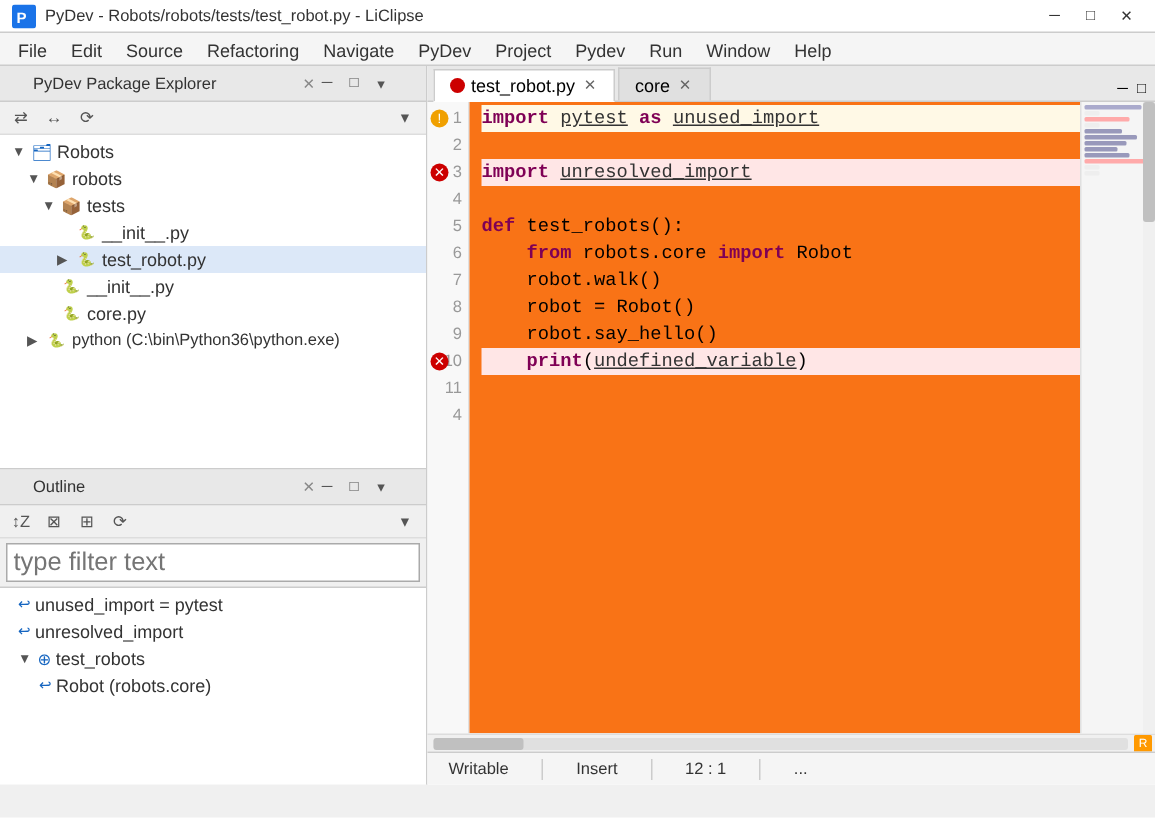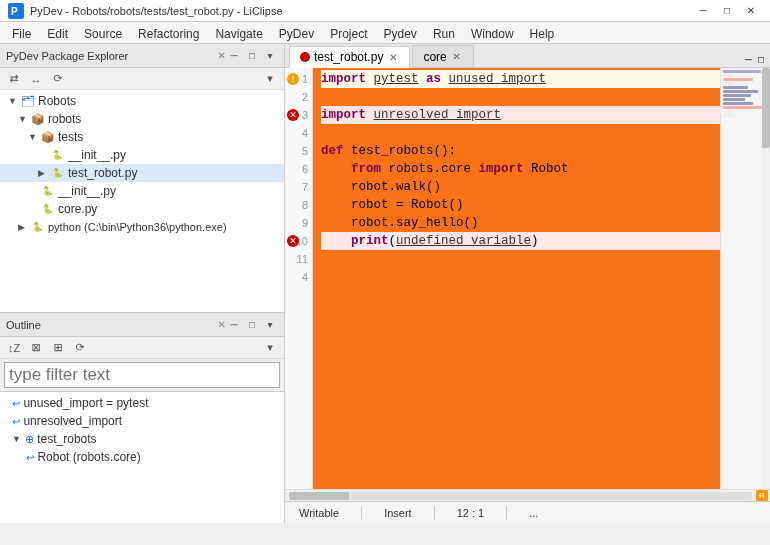--- a/index.html
+++ b/index.html
@@ -17,21 +17,21 @@
     .menu-item { padding: 2px 8px; font-size: 12px; cursor: pointer; color: #333; }
 
     
     #main-layout { display: flex; height: calc(545px - 44px - 22px); }
 
     
     #left-panel { width: 285px; display: flex; flex-direction: column; border-right: 1px solid #ccc; }
 
     
     #pkg-explorer { flex: 1; display: flex; flex-direction: column; border-bottom: 1px solid #ccc; }
-    .panel-header { background: #e8e8e8; border-bottom: 1px solid #ccc; height: 24px; display: flex; align-items: center; padding: 0 6px; font-size: 11px; color: #333; }
+    .panel-header { background: #e8e8e8; border-bottom: 1px solid #ccc; height: 24px; display: flex; align-items: center; padding: 0 22px; font-size: 11px; color: #333; }
     .panel-header .panel-title { flex: 1; }
     .panel-header .panel-icons { display: flex; gap: 2px; }
     .panel-header .ph-btn { width: 16px; height: 16px; border: none; background: transparent; cursor: pointer; font-size: 10px; color: #555; display: flex; align-items: center; justify-content: center; }
 
     .toolbar-row { background: #f0f0f0; border-bottom: 1px solid #ddd; height: 22px; display: flex; align-items: center; padding: 0 4px; gap: 2px; }
     .tb-btn { width: 20px; height: 18px; border: none; background: transparent; cursor: pointer; font-size: 11px; color: #555; display: flex; align-items: center; justify-content: center; }
 
     
     .tree-view { flex: 1; overflow-y: auto; background: #fff; padding: 2px 0; }
     .tree-item { display: flex; align-items: center; height: 18px; padding-left: 4px; cursor: pointer; font-size: 12px; color: #333; white-space: nowrap; }

